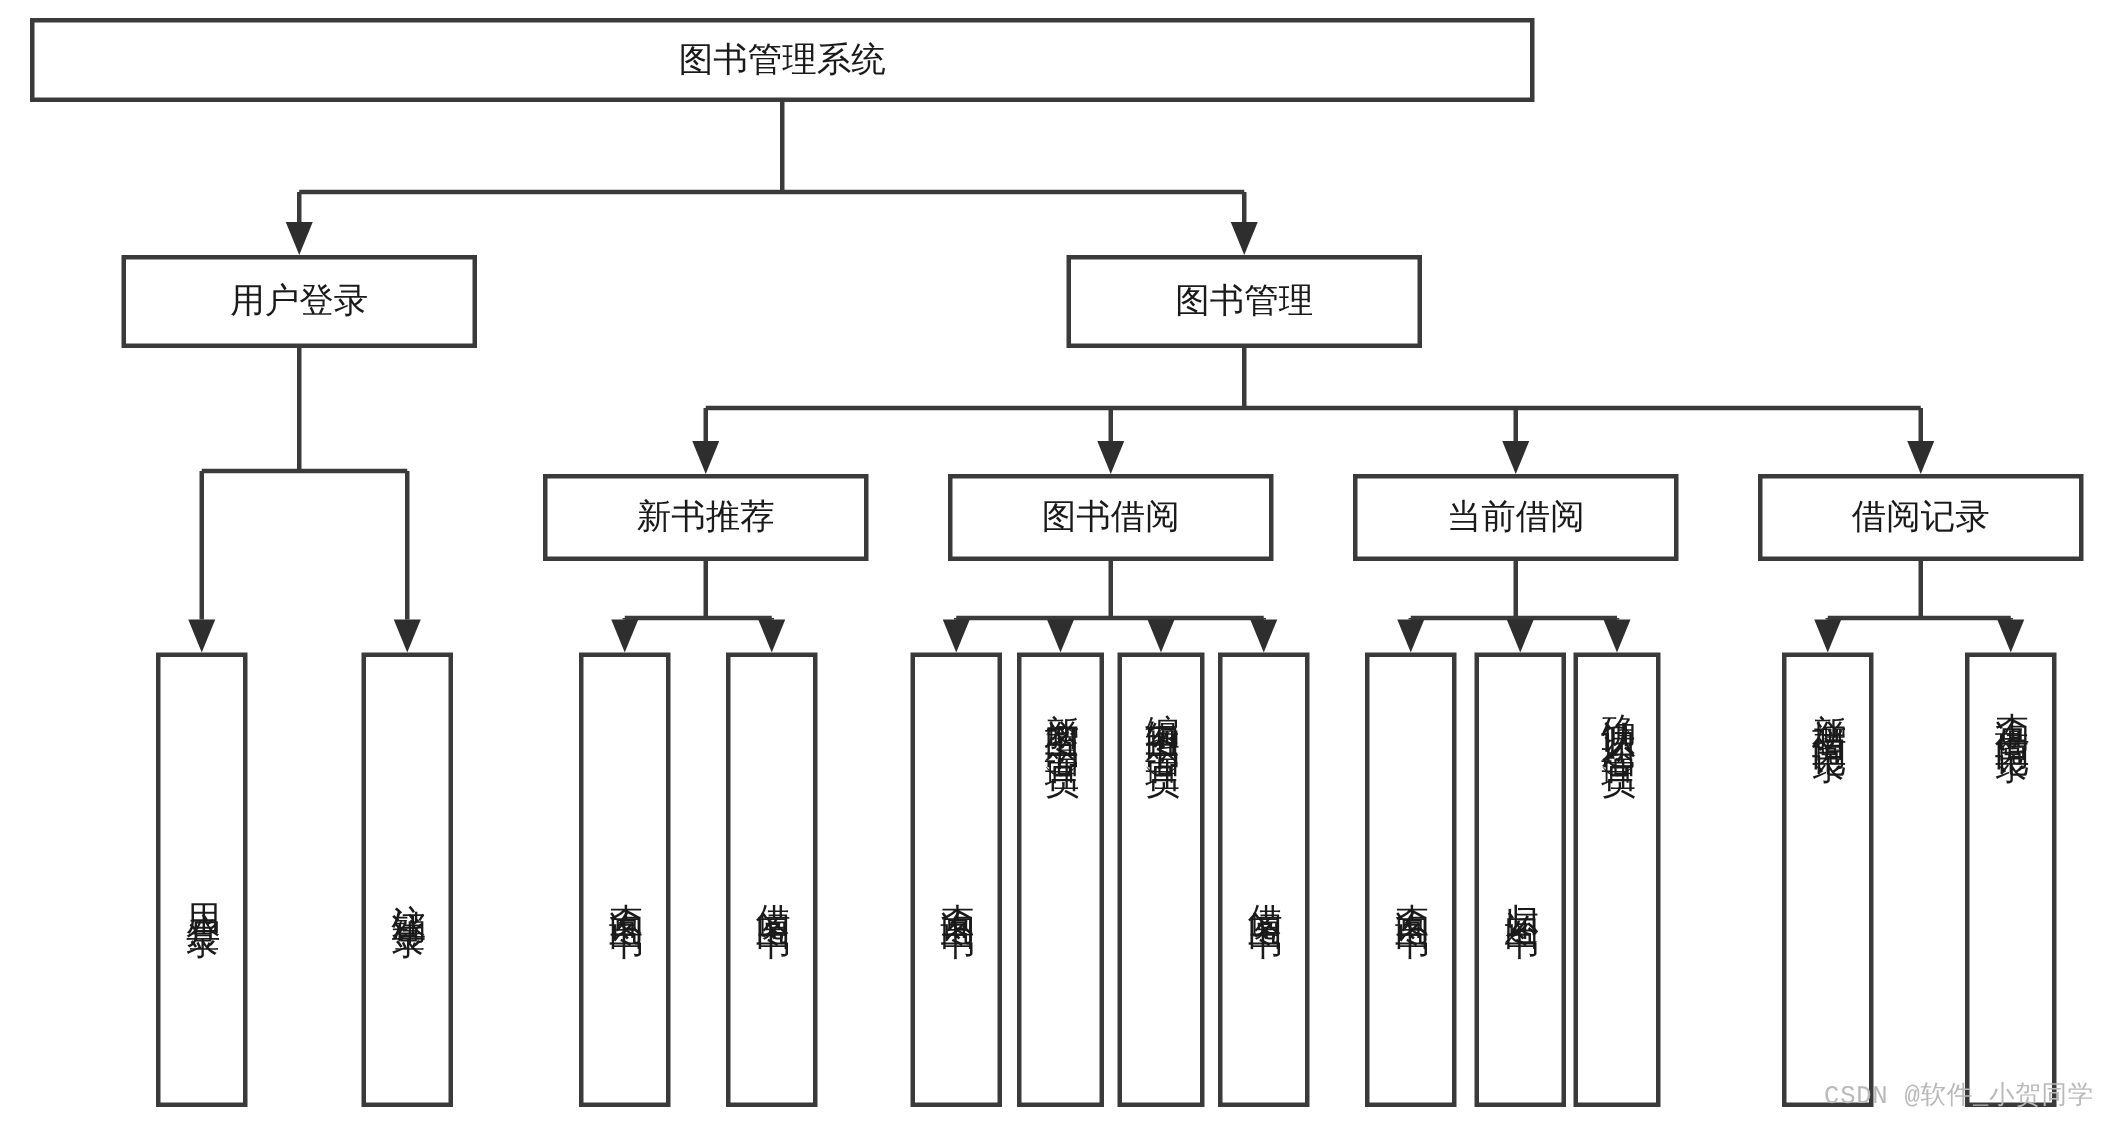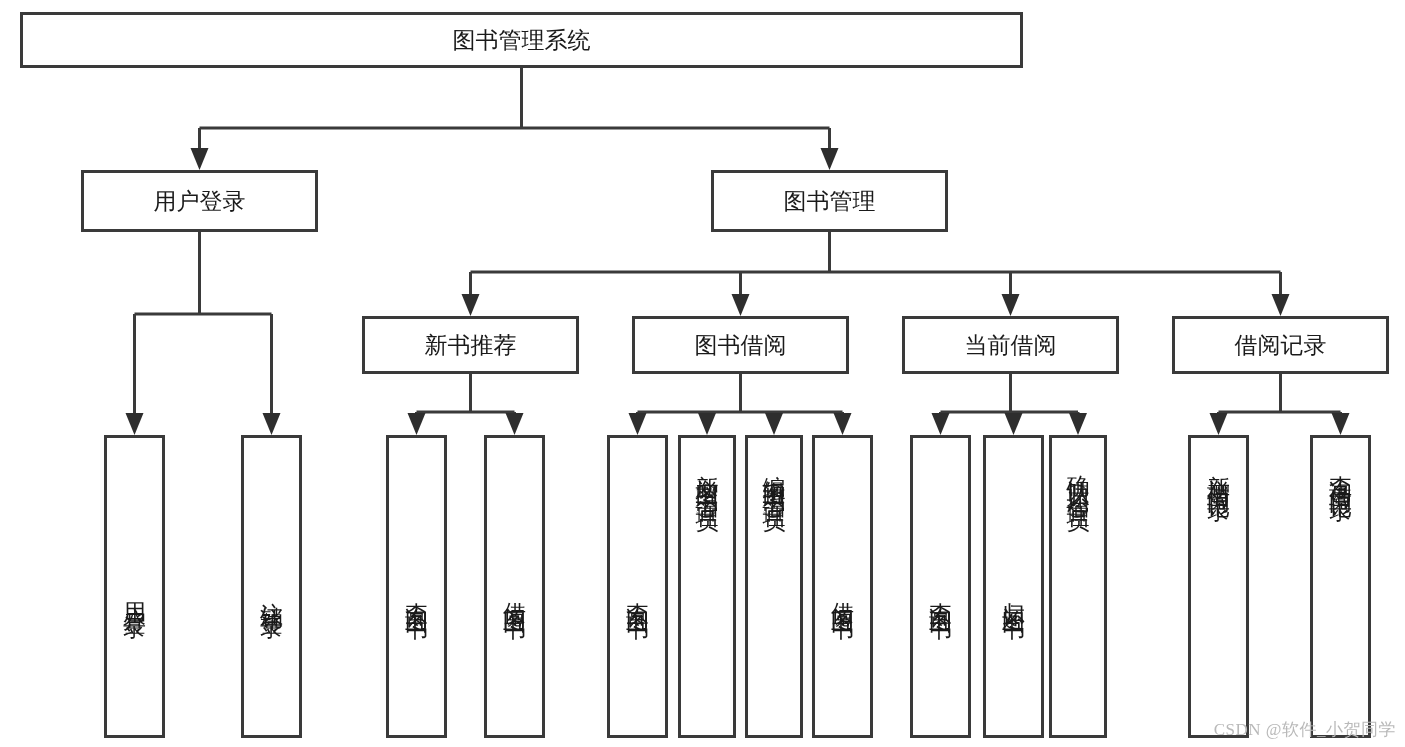--- a/index.html
+++ b/index.html
@@ -70,21 +70,21 @@
     line-height: 1;
     color: #1a1a1a;
     letter-spacing: 5px;
     white-space: nowrap;
     text-align: left;
   }
   .watermark {
     position: absolute;
     right: 8px;
     bottom: 6px;
-    font-family: Liberation Serif, serif;
+    font-family: Liberation Mono, monospace;
     font-size: 17px;
     color: #b9b9b9;
     letter-spacing: 0.5px;
     white-space: nowrap;
     margin-left: 45px;
   }
 </style>
 </head>
 <body>
 

